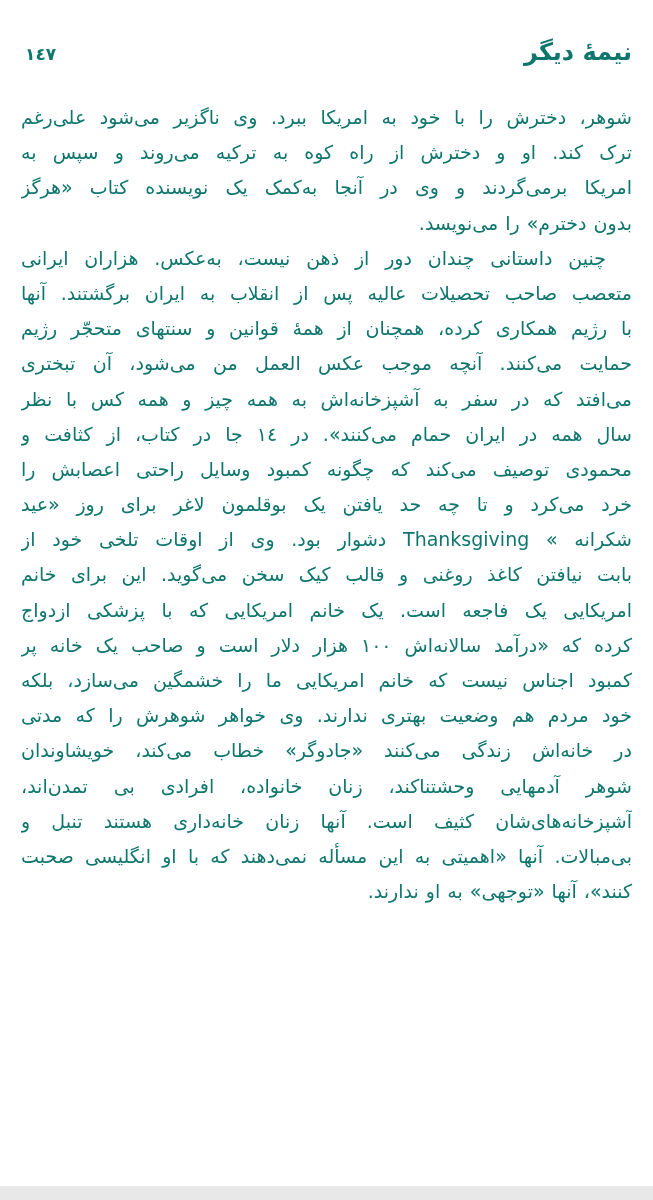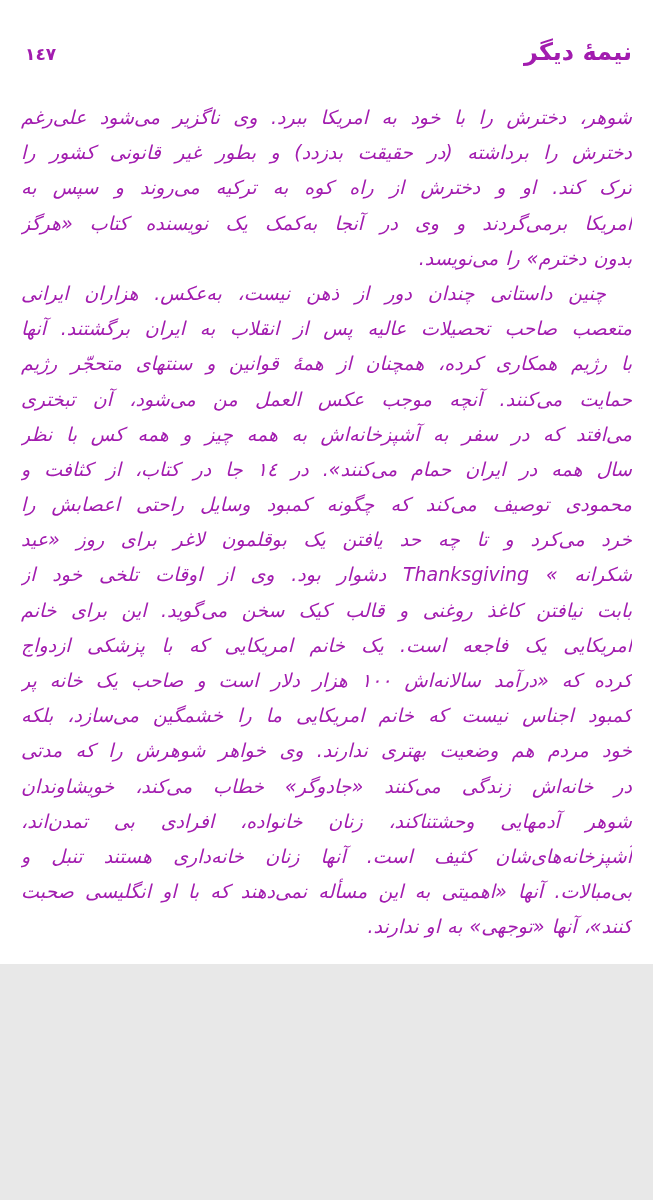--- a/index.html
+++ b/index.html
@@ -3,24 +3,24 @@
 <meta charset="utf-8">
 <style>
   html, body {
     margin: 0;
     padding: 0;
     background: #e8e8e8;
   }
   .page {
     position: relative;
     width: 653px;
-    height: 964px;
+    height: 1186px;
     margin: 0 auto;
     background: #ffffff;
-    color: #a21caf;
+    color: #0f766e;
     font-family: "DejaVu Sans", sans-serif;
     overflow: hidden;
     box-sizing: border-box;
     padding: 38px 21px 0 21px;
   }
   .running-head {
     display: flex;
     flex-direction: row;
     justify-content: space-between;
     align-items: baseline;
@@ -50,41 +50,39 @@
   .line {
     direction: rtl;
     white-space: nowrap;
     overflow: hidden;
     text-align: justify;
     text-align-last: justify;
     font-size: 19px;
     line-height: 35.2px;
     height: 35.2px;
     word-spacing: 1px;
-    font-style: italic;
   }
   .line.last {
     text-align-last: right;
   }
   .line.indent {
     padding-right: 26px;
   }
 </style>
 </head>
 <body>
 
 <div class="page">
   <div class="running-head">
     <span class="page-number">١٤٧</span>
     <span class="running-title">نیمهٔ دیگر</span>
   </div>
   <div class="body-text" id="body-text">
       <div class="para">
         <div class="line">شوهر، دخترش را با خود به امریکا ببرد. وی ناگزیر می‌شود علی‌رغم</div>
-        <div class="line">دخترش را برداشته (در حقیقت بدزدد) و بطور غیر قانونی کشور را</div>
         <div class="line">ترک کند. او و دخترش از راه کوه به ترکیه می‌روند و سپس به</div>
         <div class="line">امریکا برمی‌گردند و وی در آنجا به‌کمک یک نویسنده کتاب «هرگز</div>
         <div class="line last">بدون دخترم» را می‌نویسد.</div>
       </div>
       <div class="para">
         <div class="line indent">چنین داستانی چندان دور از ذهن نیست، به‌عکس. هزاران ایرانی</div>
         <div class="line">متعصب صاحب تحصیلات عالیه پس از انقلاب به ایران برگشتند. آنها</div>
         <div class="line">با رژیم همکاری کرده، همچنان از همهٔ قوانین و سنتهای متحجّر رژیم</div>
         <div class="line">حمایت می‌کنند. آنچه موجب عکس العمل من می‌شود، آن تبختری</div>
         <div class="line">می‌افتد که در سفر به آشپزخانه‌اش به همه چیز و همه کس با نظر</div>

